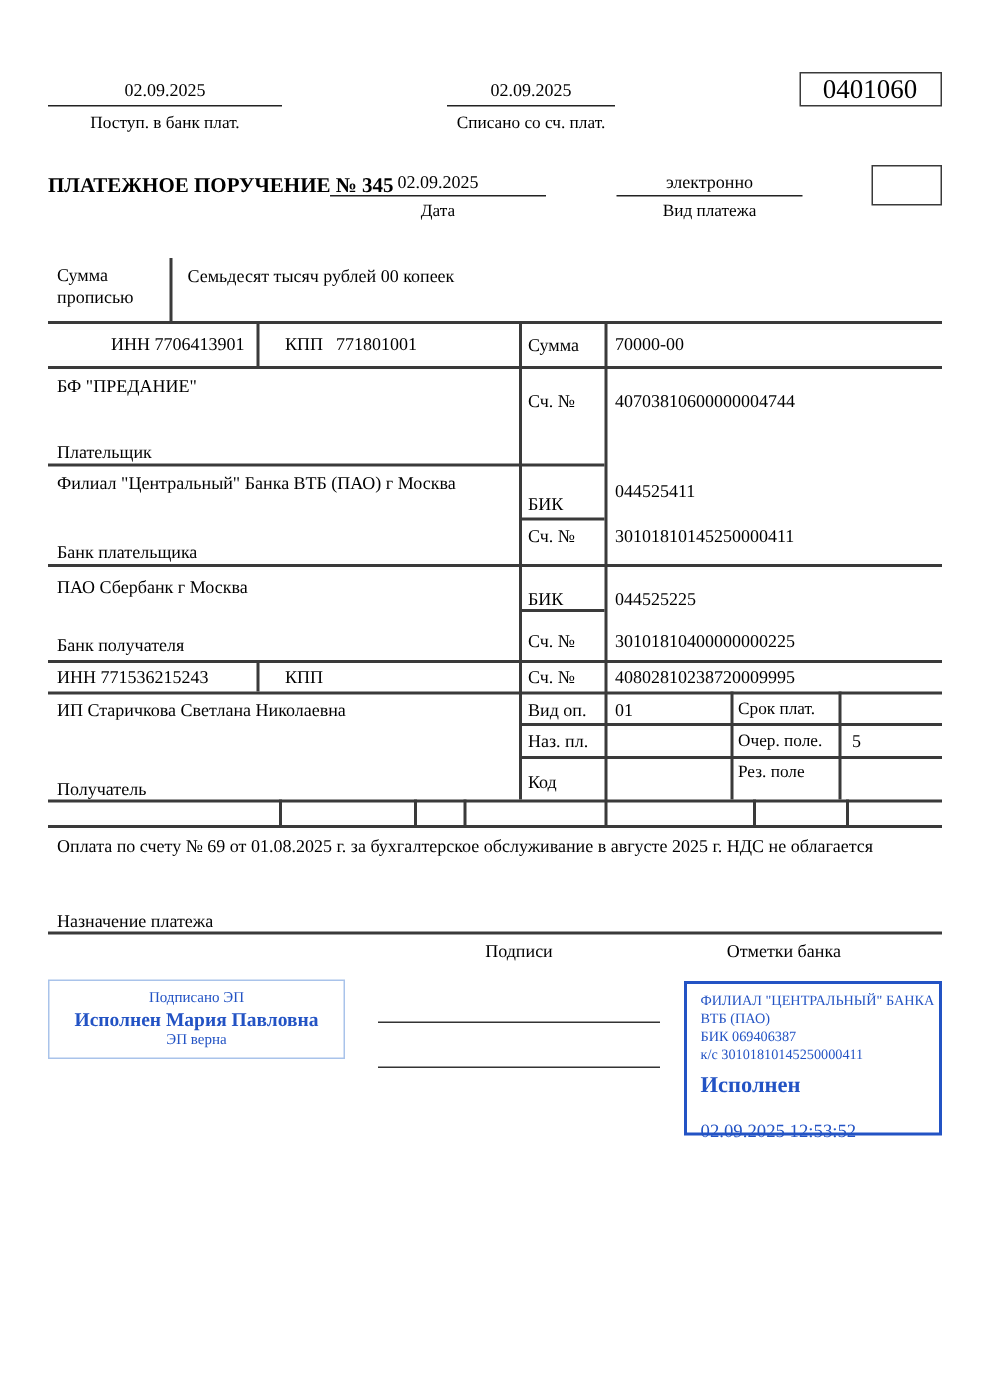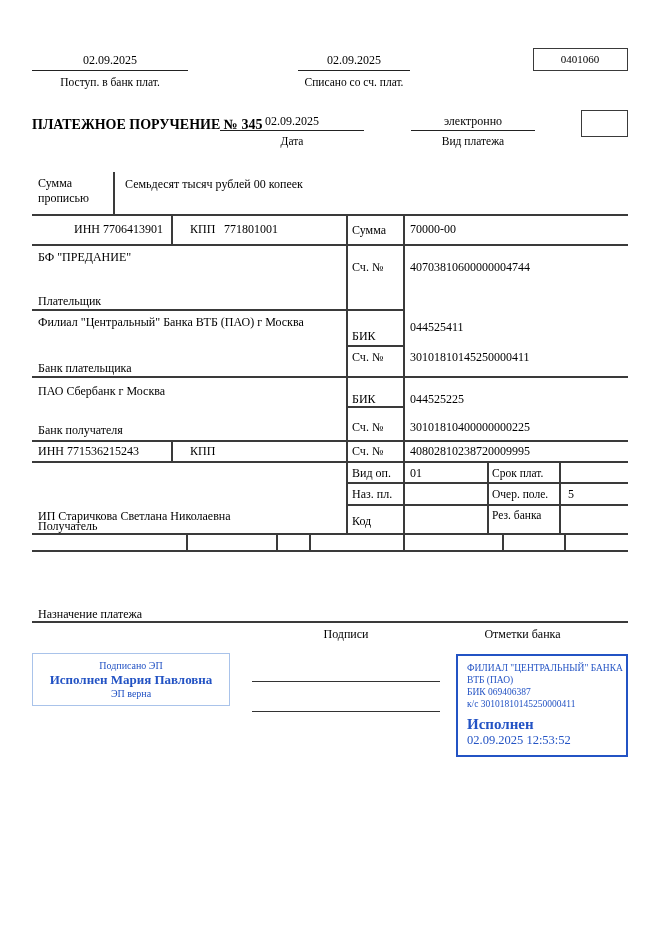--- a/index.html
+++ b/index.html
@@ -25,37 +25,37 @@
   }
   #ep-stamp .s1{font-size:10px;line-height:12px;}
   #ep-stamp .s2{font-size:13px;line-height:16px;font-weight:bold;}
   #bank-stamp{
     position:absolute;left:456px;top:654px;width:172px;height:103px;
     border:2px solid #2353c4;box-sizing:border-box;
     color:#2353c4;padding:6px 9px;
   }
   #bank-stamp .l{font-size:9.5px;line-height:12px;white-space:nowrap;}
   #bank-stamp .status{font-size:15px;font-weight:bold;margin-top:6px;}
-  #bank-stamp .dt{font-size:12.5px;margin-top:0;}
+  #bank-stamp .dt{font-size:12.5px;margin-top:14px;}
 </style>
 </head>
 <body>
 
 <div id="page">
 
   <div class="t ctr" style="left:32px;top:53px;width:156px;">02.09.2025</div>
   <div class="ul" style="left:32px;top:70px;width:156px;"></div>
   <div class="t sm ctr" style="left:32px;top:75px;width:156px;">Поступ. в банк плат.</div>
 
   <div class="t ctr" style="left:298px;top:53px;width:112px;">02.09.2025</div>
   <div class="ul" style="left:298px;top:70px;width:112px;"></div>
   <div class="t sm ctr" style="left:288px;top:75px;width:132px;">Списано со сч. плат.</div>
 
   <div class="box" style="left:533px;top:48px;width:95px;height:23px;">
-    <div class="t ctr" style="left:0;top:3px;width:92px;font-size:11px;">0401060</div>
+    <div class="t ctr" style="left:0;top:3px;width:92px;font-size:18px;">0401060</div>
   </div>
 
   <div class="t b" style="left:32px;top:118px;font-size:14px;">ПЛАТЕЖНОЕ ПОРУЧЕНИЕ № 345</div>
   <div class="t ctr" style="left:220px;top:114px;width:144px;">02.09.2025</div>
   <div class="ul" style="left:220px;top:130px;width:144px;"></div>
   <div class="t sm ctr" style="left:220px;top:134px;width:144px;">Дата</div>
   <div class="t ctr" style="left:411px;top:114px;width:124px;">электронно</div>
   <div class="ul" style="left:411px;top:130px;width:124px;"></div>
   <div class="t sm ctr" style="left:411px;top:134px;width:124px;text-align:center;">Вид платежа</div>
   <div class="box" style="left:581px;top:110px;width:47px;height:27px;"></div>
@@ -113,31 +113,32 @@
   <div class="t" style="left:410px;top:392px;">044525225</div>
   <div class="t" style="left:352px;top:420px;">Сч. №</div>
   <div class="t" style="left:410px;top:420px;">30101810400000000225</div>
   <div class="t" style="left:38px;top:423px;">Банк получателя</div>
 
   <div class="t" style="left:38px;top:444px;">ИНН 771536215243</div>
   <div class="t" style="left:190px;top:444px;">КПП</div>
   <div class="t" style="left:352px;top:444px;">Сч. №</div>
   <div class="t" style="left:410px;top:444px;">40802810238720009995</div>
 
-  <div class="t" style="left:38px;top:466px;margin-top:43px;">ИП Старичкова Светлана Николаевна</div>
+  <div class="t" style="left:38px;top:466px;">ИП Старичкова Светлана Николаевна</div>
   <div class="t" style="left:352px;top:466px;">Вид оп.</div>
   <div class="t" style="left:410px;top:466px;">01</div>
   <div class="t sm" style="left:492px;top:466px;">Срок плат.</div>
   <div class="t" style="left:352px;top:487px;">Наз. пл.</div>
   <div class="t sm" style="left:492px;top:487px;">Очер. поле.</div>
   <div class="t" style="left:568px;top:487px;">5</div>
   <div class="t" style="left:352px;top:514px;">Код</div>
-  <div class="t sm" style="left:492px;top:508px;">Рез. банка</div>
+  <div class="t sm" style="left:492px;top:508px;">Рез. поле</div>
   <div class="t" style="left:38px;top:519px;">Получатель</div>
 
+  <div class="t" style="left:38px;top:557px;width:584px;white-space:normal;">Оплата по счету № 69 от 01.08.2025 г. за бухгалтерское обслуживание в августе 2025 г. НДС не облагается</div>
 
   <div class="t" style="left:38px;top:607px;">Назначение платежа</div>
   <div class="hl" style="left:32px;top:621px;width:596px;"></div>
 
   <div class="t ctr" style="left:252px;top:627px;width:188px;">Подписи</div>
   <div class="t ctr" style="left:445px;top:627px;width:155px;">Отметки банка</div>
 
   <div id="ep-stamp">
     <div class="s1">Подписано ЭП</div>
     <div class="s2">Исполнен Мария Павловна</div>

